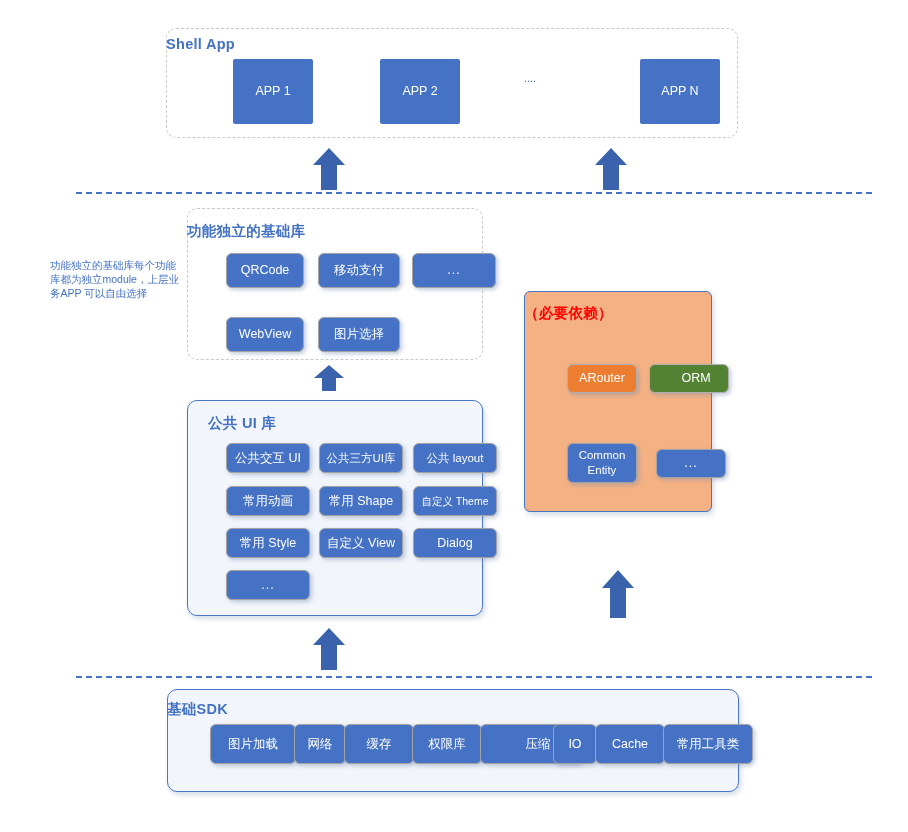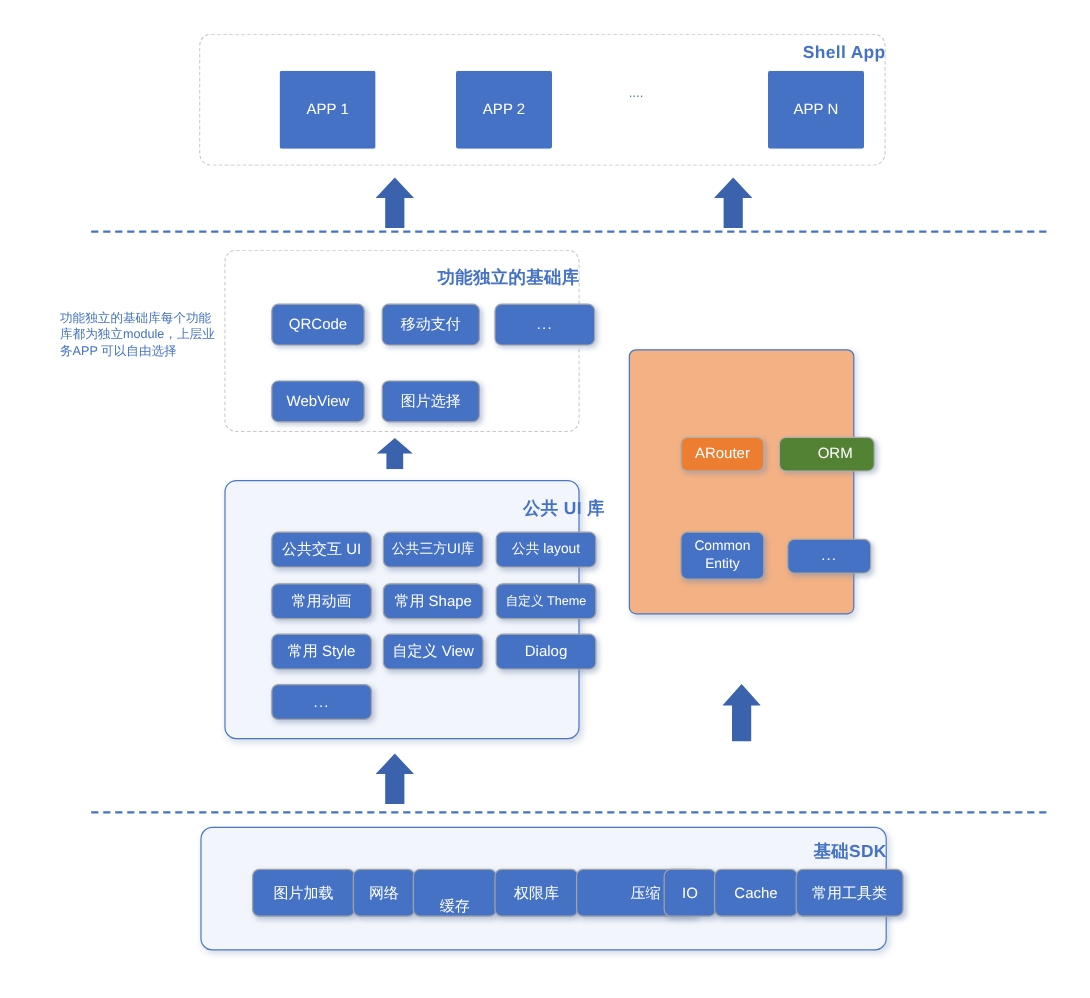--- a/index.html
+++ b/index.html
@@ -33,21 +33,21 @@
     border: 1.5px solid #4a76c4;
     border-radius: 6px;
     background: #f4b183;
     box-shadow: 2px 3px 5px rgba(120,140,175,0.30);
   }
 
   .panel-title {
     position: absolute;
     left: 0;
     right: 16px;
-    text-align: right;
+    text-align: left;
     color: #4472c4;
     font-size: 14.5px;
     font-weight: bold;
     letter-spacing: .3px;
   }
   .panel-title.t2 { line-height: 20px; }
   .req { color: #ff0000; }
 
   
   .chip {
@@ -186,20 +186,21 @@
   <span>Dialog</span>
 </div>
 
 <div class="chip dots" style="left:204px; top:570px; width:76px; height:28px;">
   <span>...</span>
 </div>
 
 <div class="abs panel-orange" style="left:524px; top:291px; width:188px; height:221px;"></div>
 
 <div class="panel-title t2" style="left:524px; width:188px; top:303px;">
+  <div class="req">（必要依赖）</div>
 </div>
 
 <div class="chip orange" style="left:545px; top:364px; width:62px; height:27px;">
   <span>ARouter</span>
 </div>
 <div class="chip green" style="left:627px; top:364px; width:58px; height:27px;">
   <span>ORM</span>
 </div>
 <div class="chip sm" style="left:545px; top:443px; width:62px; height:38px;">
   <span>Common Entity</span>
@@ -225,21 +226,21 @@
 <div class="abs panel-solid" style="left:167px; top:689px; width:572px; height:103px;"></div>
 
 <div class="panel-title" style="left:167px; width:572px; top:700px;">基础SDK</div>
 
 <div class="chip" style="left:188px; top:724px; width:78px; height:38px;">
   <span>图片加载</span>
 </div>
 <div class="chip" style="left:272px; top:724px; width:44px; height:38px;">
   <span>网络</span>
 </div>
-<div class="chip" style="left:322px; top:724px; width:62px; height:38px;align-items:flex-end;">
+<div class="chip" style="left:322px; top:724px; width:62px; height:38px;">
   <span>缓存</span>
 </div>
 <div class="chip" style="left:390px; top:724px; width:62px; height:38px;">
   <span>权限库</span>
 </div>
 <div class="chip" style="left:458px; top:724px; width:80px; height:38px;padding-left:17px;">
   <span>压缩</span>
 </div>
 <div class="chip" style="left:531px; top:724px; width:36px; height:38px;">
   <span>IO</span>

